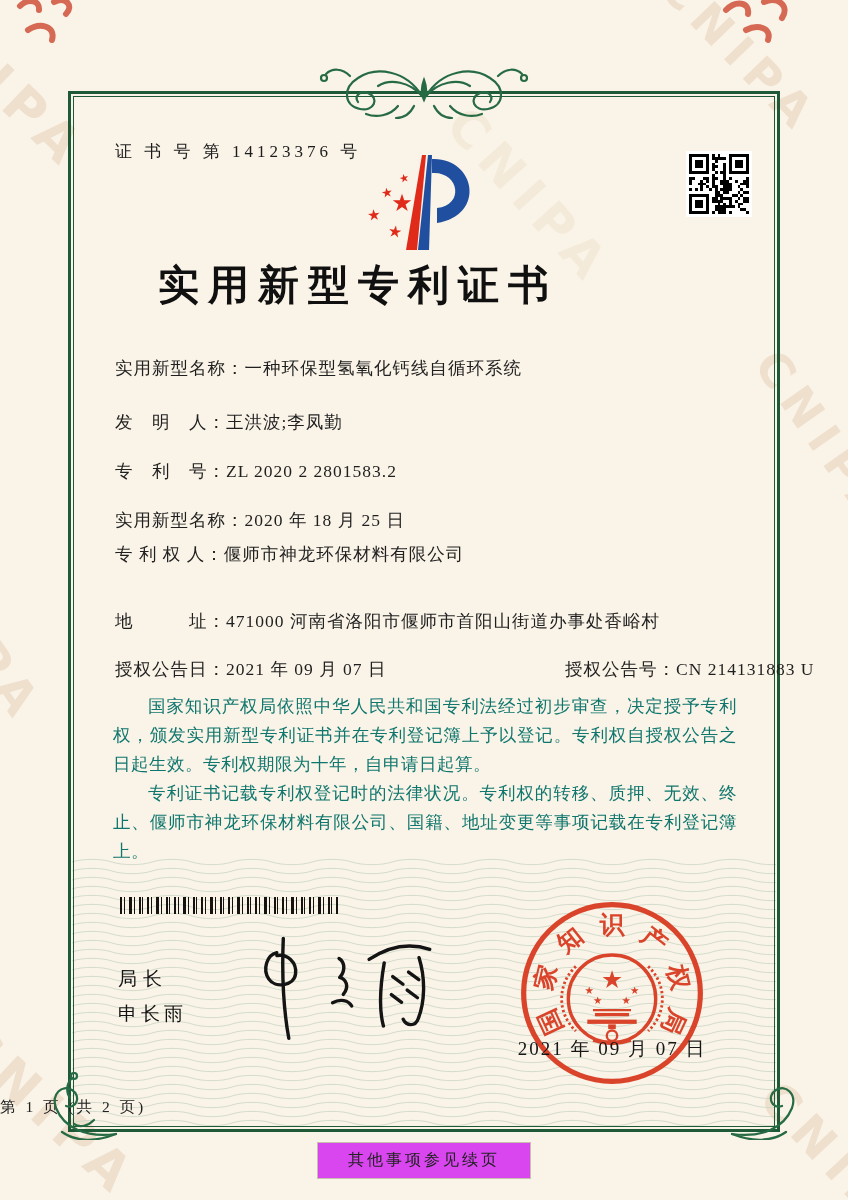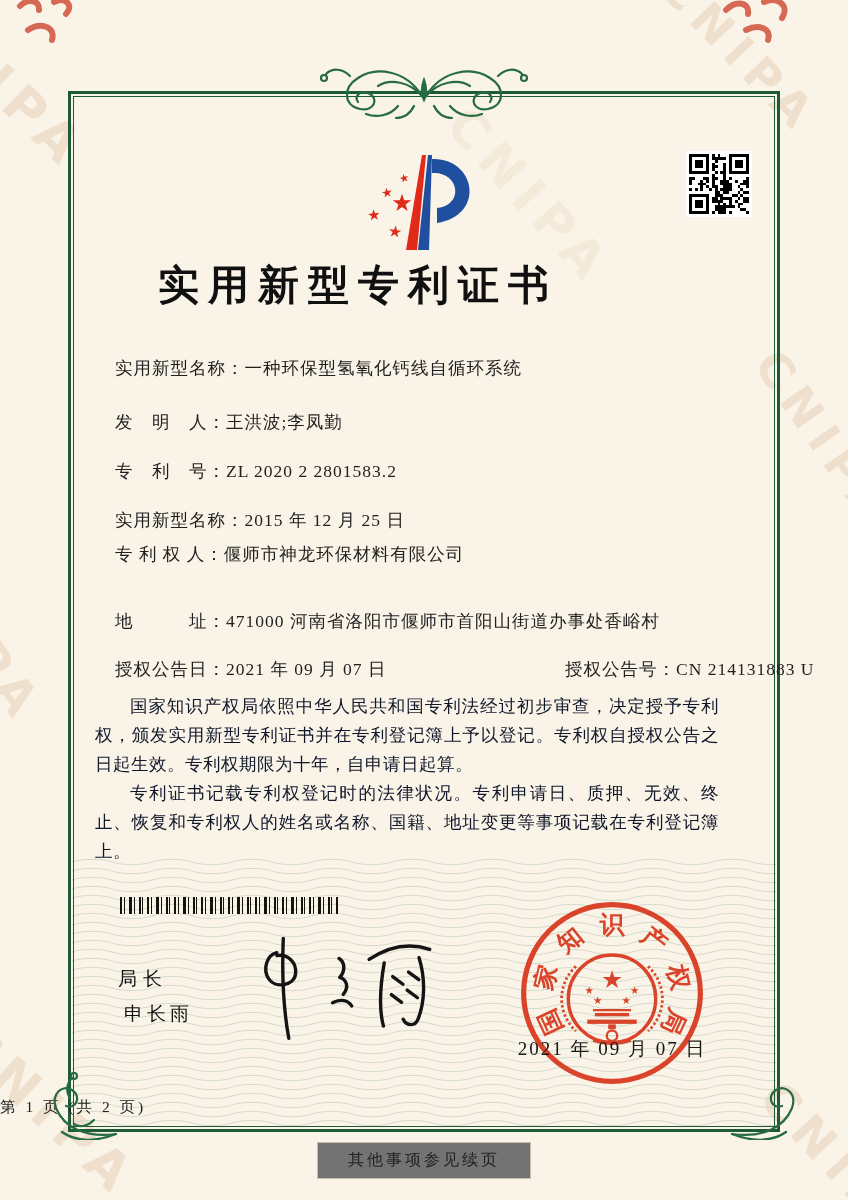--- a/index.html
+++ b/index.html
@@ -31,50 +31,50 @@
   }
   .title{
     position:absolute; left:0; top:258px; width:716px; text-align:center;
     font-size:41px; font-weight:bold; letter-spacing:9px; color:#101010;
   }
   .frow{position:absolute; left:115px; font-size:17.5px; color:#1f1f1f; white-space:nowrap;}
   .frow .lab{letter-spacing:1px;}
   .frow .val{letter-spacing:1px;}
   .grant2{position:absolute; left:450px; top:0;}
   .bodytext{
-    position:absolute; left:95px; top:692px; width:624px;
-    font-size:17.5px; line-height:29px; letter-spacing:0.5px; text-align:justify; color:#0f172a;
+    position:absolute; left:113px; top:692px; width:624px;
+    font-size:17.5px; line-height:29px; letter-spacing:0.5px; text-align:justify; color:#0f766e;
   }
   .bodytext p{margin:0; text-indent:2em;}
   .barcode{
     position:absolute; left:120px; top:897px; width:218px; height:17px;
     background:repeating-linear-gradient(90deg,
       #15120f 0 2px, transparent 2px 4px,
       #15120f 4px 5px, transparent 5px 9px,
       #15120f 9px 12px, transparent 12px 14px,
       #15120f 14px 15px, transparent 15px 19px,
       #15120f 19px 21px, transparent 21px 22px,
       #15120f 22px 23px, transparent 23px 27px);
     z-index:4;
   }
   .officer-title{position:absolute; left:118px; top:966px; font-size:19px; letter-spacing:6px; color:#111; z-index:4;}
-  .officer-name{position:absolute; left:118px; top:1001px; font-size:19px; letter-spacing:4px; color:#111; z-index:4;margin-left:6px;}
+  .officer-name{position:absolute; left:118px; top:1001px; font-size:19px; letter-spacing:4px; color:#111; z-index:4;}
   .sig{position:absolute; left:248px; top:930px; z-index:4; transform:rotate(-2deg);}
   .seal{position:absolute; left:517px; top:898px; z-index:5; opacity:.94;}
   .seal-date{
     position:absolute; left:512px; top:1036px; width:200px; text-align:center;
     font-size:19px; letter-spacing:2px; color:#161616; z-index:6; white-space:nowrap;
   }
   .pageinfo{
     position:absolute; left:0; top:1097px; width:728px; text-align:left;
     font-size:15.5px; letter-spacing:3px; color:#222; z-index:4;
   }
   .contbox{
     position:absolute; left:50%; top:1142px; transform:translateX(-50%);
-    border:1px solid #c6bfae; background:#737373; padding:7px 30px;
+    border:1px solid #c6bfae; background:#d946ef; padding:7px 30px;
     font-size:16px; letter-spacing:3px; color:#222; z-index:4; white-space:nowrap;
   }
   .waves{position:absolute; left:72px; top:857px; z-index:1; opacity:.85;}
   .logo{position:absolute; left:345px; top:145px; z-index:3;}
   .qr{position:absolute; left:686px; top:151px; z-index:3; background:#fff; padding:3px;}
   .ornament{position:absolute; left:294px; top:62px; z-index:4;}
   .corner-fl{position:absolute; z-index:4;}
   .redmark{position:absolute; z-index:2; opacity:.8;}
 </style>
 </head>
@@ -168,20 +168,21 @@
   </svg>
   <svg class="corner-fl" style="left:728px; top:1072px;" width="78" height="68" viewBox="0 0 78 68">
     <g transform="translate(78,0) scale(-1,1)" stroke="#266b43" stroke-width="2.2" fill="none" stroke-linecap="round">
       <path d="M74,62 C44,66 22,56 14,36 C9,22 20,12 30,18 C40,24 34,38 24,34"></path>
       <path d="M74,62 C54,70 34,70 20,60"></path>
     </g>
   </svg>
 
   <div class="content">
 
+    <span class="certno">证 书 号 第 14123376 号</span>
 
     <svg class="logo" width="160" height="118" viewBox="0 0 160 118">
       <polygon points="77,10 81,10 72,105 61,105" fill="#e02a1a"></polygon>
       <polygon points="83,10 87,10 84,105 73,105" fill="#1f4f9e"></polygon>
       <path d="M87,14 C130,12 142,70 92,78 L92,63 C120,60 114,26 87,28 Z" fill="#1f4f9e"></path>
       <g fill="#e02a1a" font-family="'DejaVu Sans',sans-serif" text-anchor="middle">
         <text x="59" y="37" font-size="11" transform="rotate(-14 59 33)">★</text>
         <text x="42" y="52" font-size="13" transform="rotate(-10 42 48)">★</text>
         <text x="29" y="75" font-size="15" transform="rotate(-6 29 71)">★</text>
         <text x="50" y="92" font-size="16" transform="rotate(8 50 88)">★</text>
@@ -331,39 +332,39 @@
     <div class="frow" style="top:356px;">
       <span class="lab">实用新型名称：</span><span class="val">一种环保型氢氧化钙线自循环系统</span>
     </div>
     <div class="frow" style="top:410px;">
       <span class="lab">发　明　人：</span><span class="val">王洪波;李凤勤</span>
     </div>
     <div class="frow" style="top:459px;">
       <span class="lab">专　利　号：</span><span class="val">ZL 2020 2 2801583.2</span>
     </div>
     <div class="frow" style="top:508px;">
-      <span class="lab">实用新型名称：</span><span class="val">2015 年 12 月 25 日</span>
+      <span class="lab">实用新型名称：</span><span class="val">2020 年 18 月 25 日</span>
     </div>
     <div class="frow" style="top:542px;">
       <span class="lab">专 利 权 人：</span><span class="val">偃师市神龙环保材料有限公司</span>
     </div>
     <div class="frow" style="top:609px;font-family:Liberation Serif, serif;">
       <span class="lab">地　　　址：</span><span class="val">471000 河南省洛阳市偃师市首阳山街道办事处香峪村</span>
     </div>
 
     <div class="frow" style="top:657px; width:640px;">
       <span class="lab">授权公告日：</span><span class="val">2021 年 09 月 07 日</span>
       <span class="grant2">
         <span class="lab">授权公告号：</span><span class="val">CN 214131883 U</span>
       </span>
     </div>
 
     <div class="bodytext">
       <p>国家知识产权局依照中华人民共和国专利法经过初步审查，决定授予专利权，颁发实用新型专利证书并在专利登记簿上予以登记。专利权自授权公告之日起生效。专利权期限为十年，自申请日起算。</p>
-      <p>专利证书记载专利权登记时的法律状况。专利申请日、质押、无效、终止、恢复和专利权人的姓名或名称、国籍、地址变更等事项记载在专利登记簿上。</p>
+      <p>专利证书记载专利权登记时的法律状况。专利权的转移、质押、无效、终止、偃师市神龙环保材料有限公司、国籍、地址变更等事项记载在专利登记簿上。</p>
     </div>
 
     <div class="barcode"></div>
 
     <div class="officer-title">局长</div>
     <div class="officer-name">申长雨</div>
 
     <svg class="sig" width="210" height="112" viewBox="0 0 210 112">
       <g stroke="#141414" stroke-width="3.4" fill="none" stroke-linecap="round" stroke-linejoin="round">
         <path d="M30,20 C20,22 15,36 21,46 C27,56 46,54 48,42 C50,30 40,21 30,23"></path>

